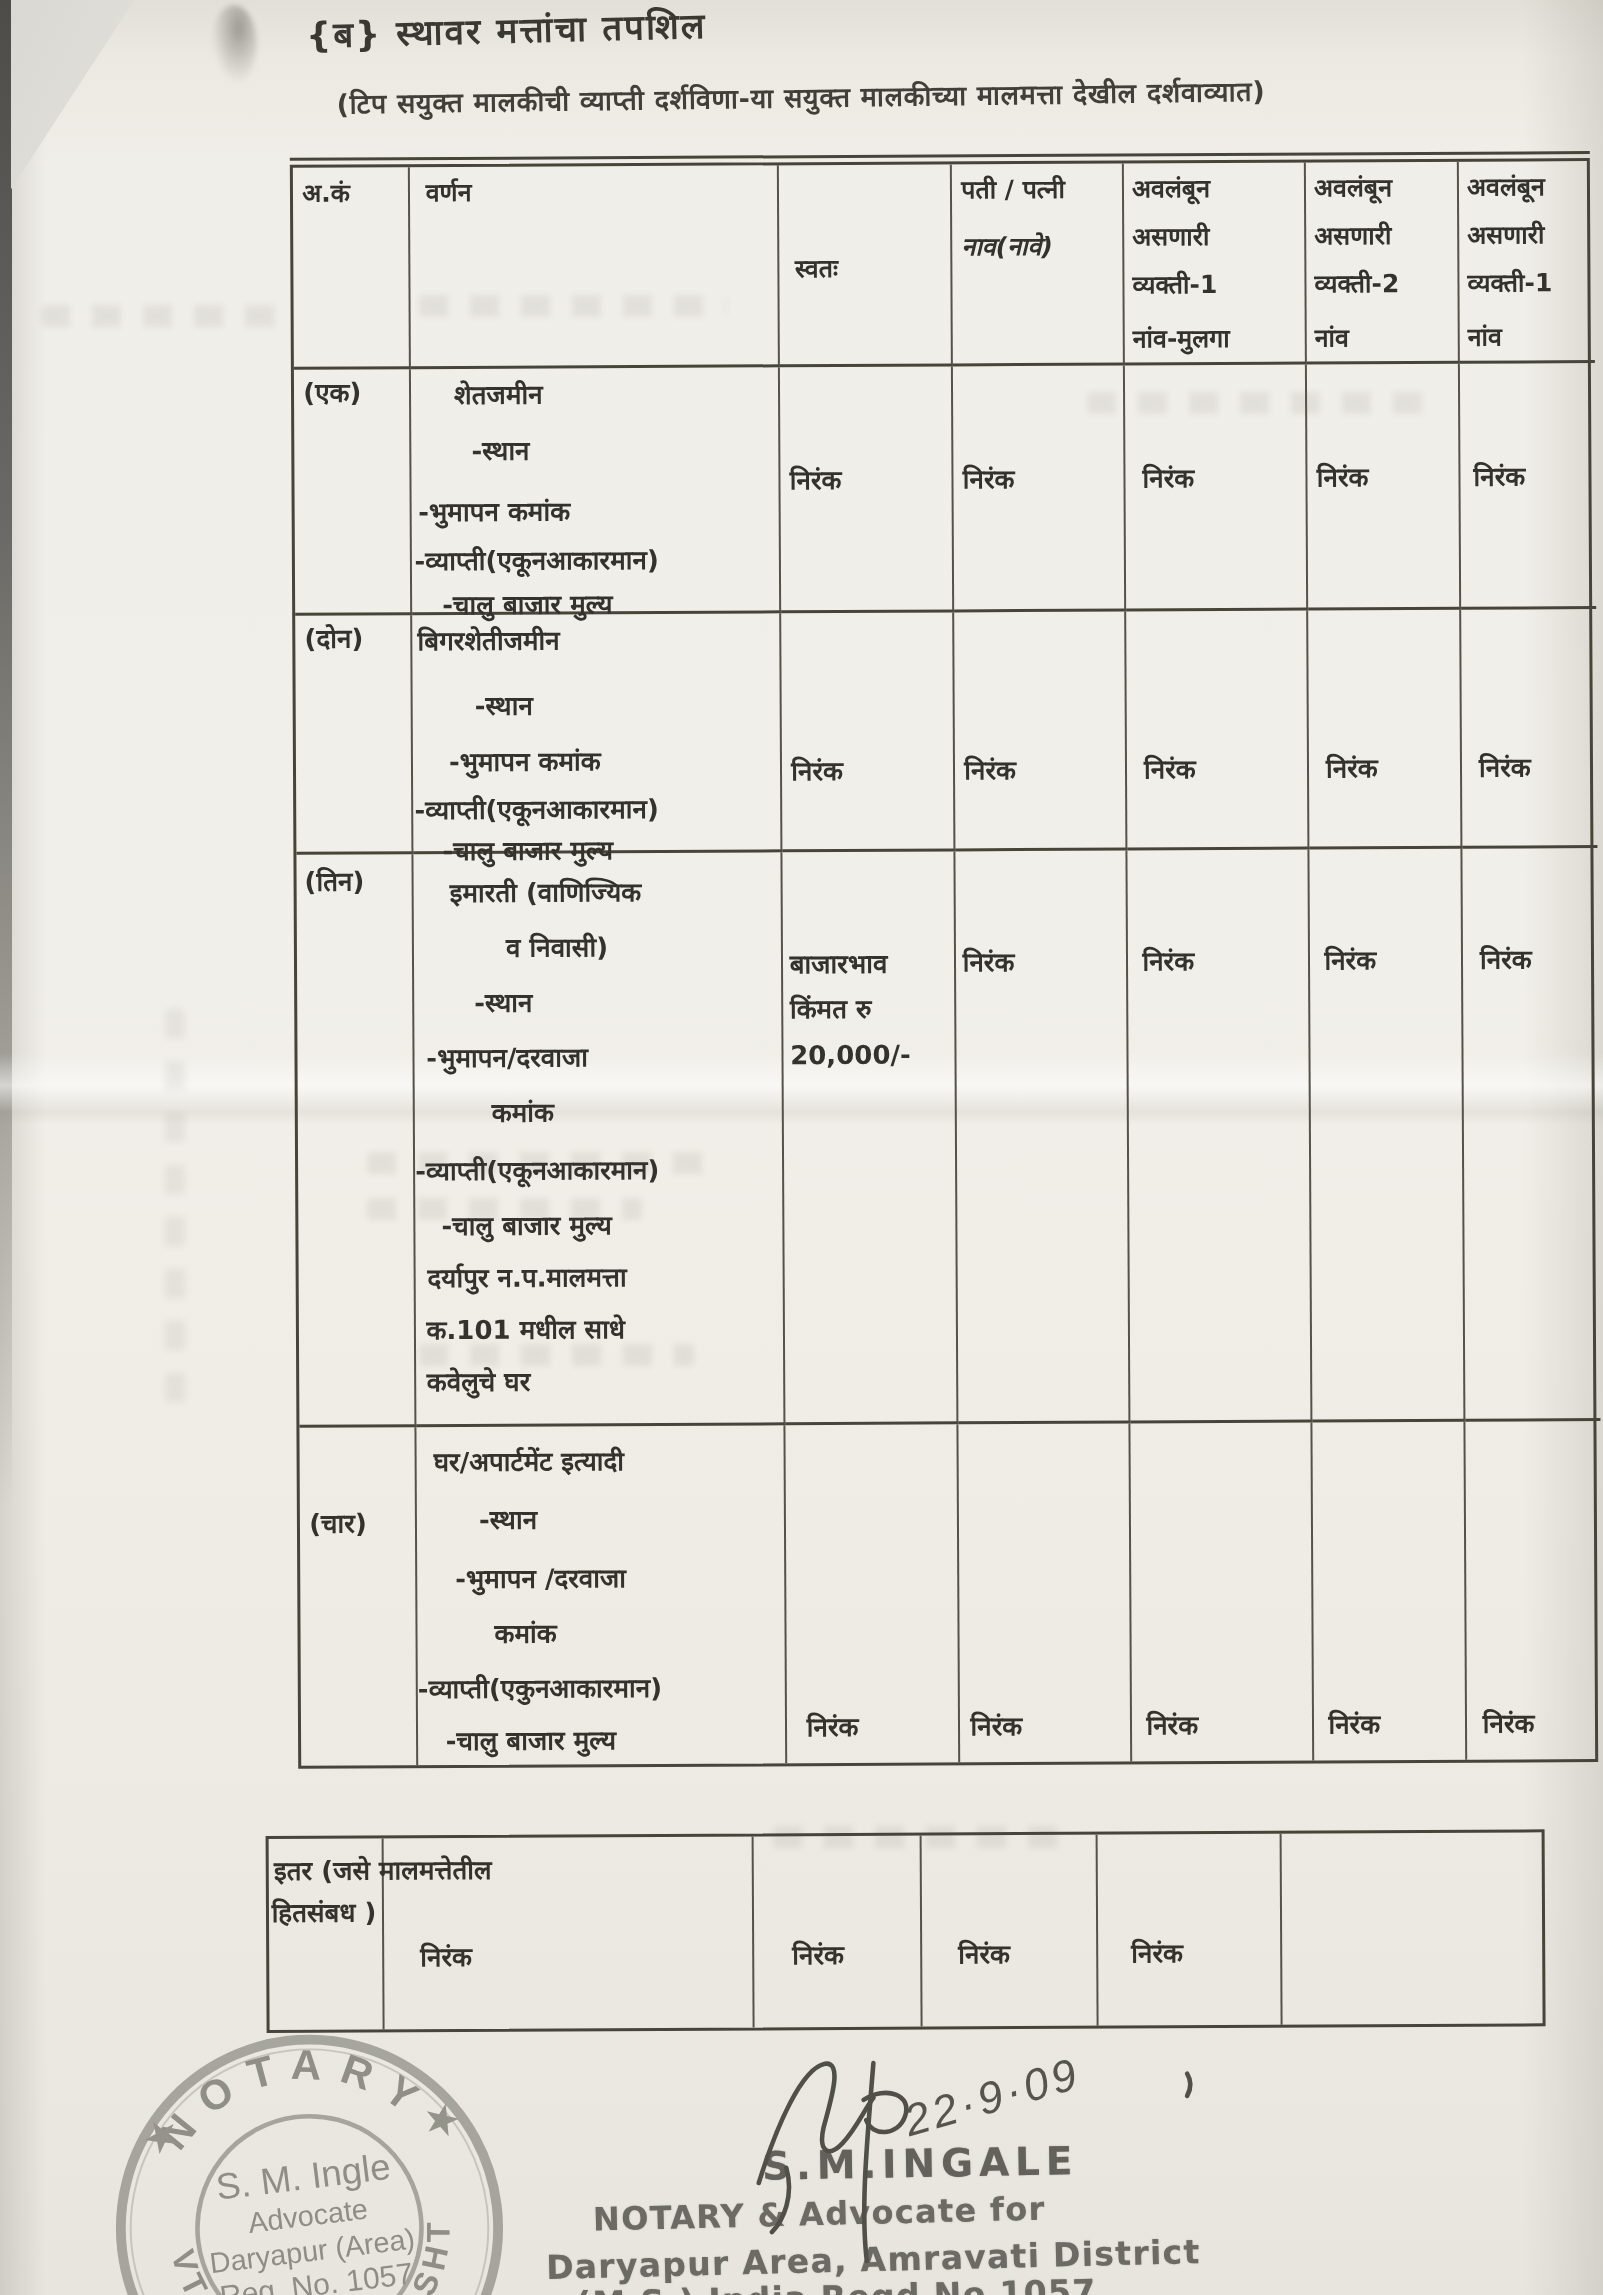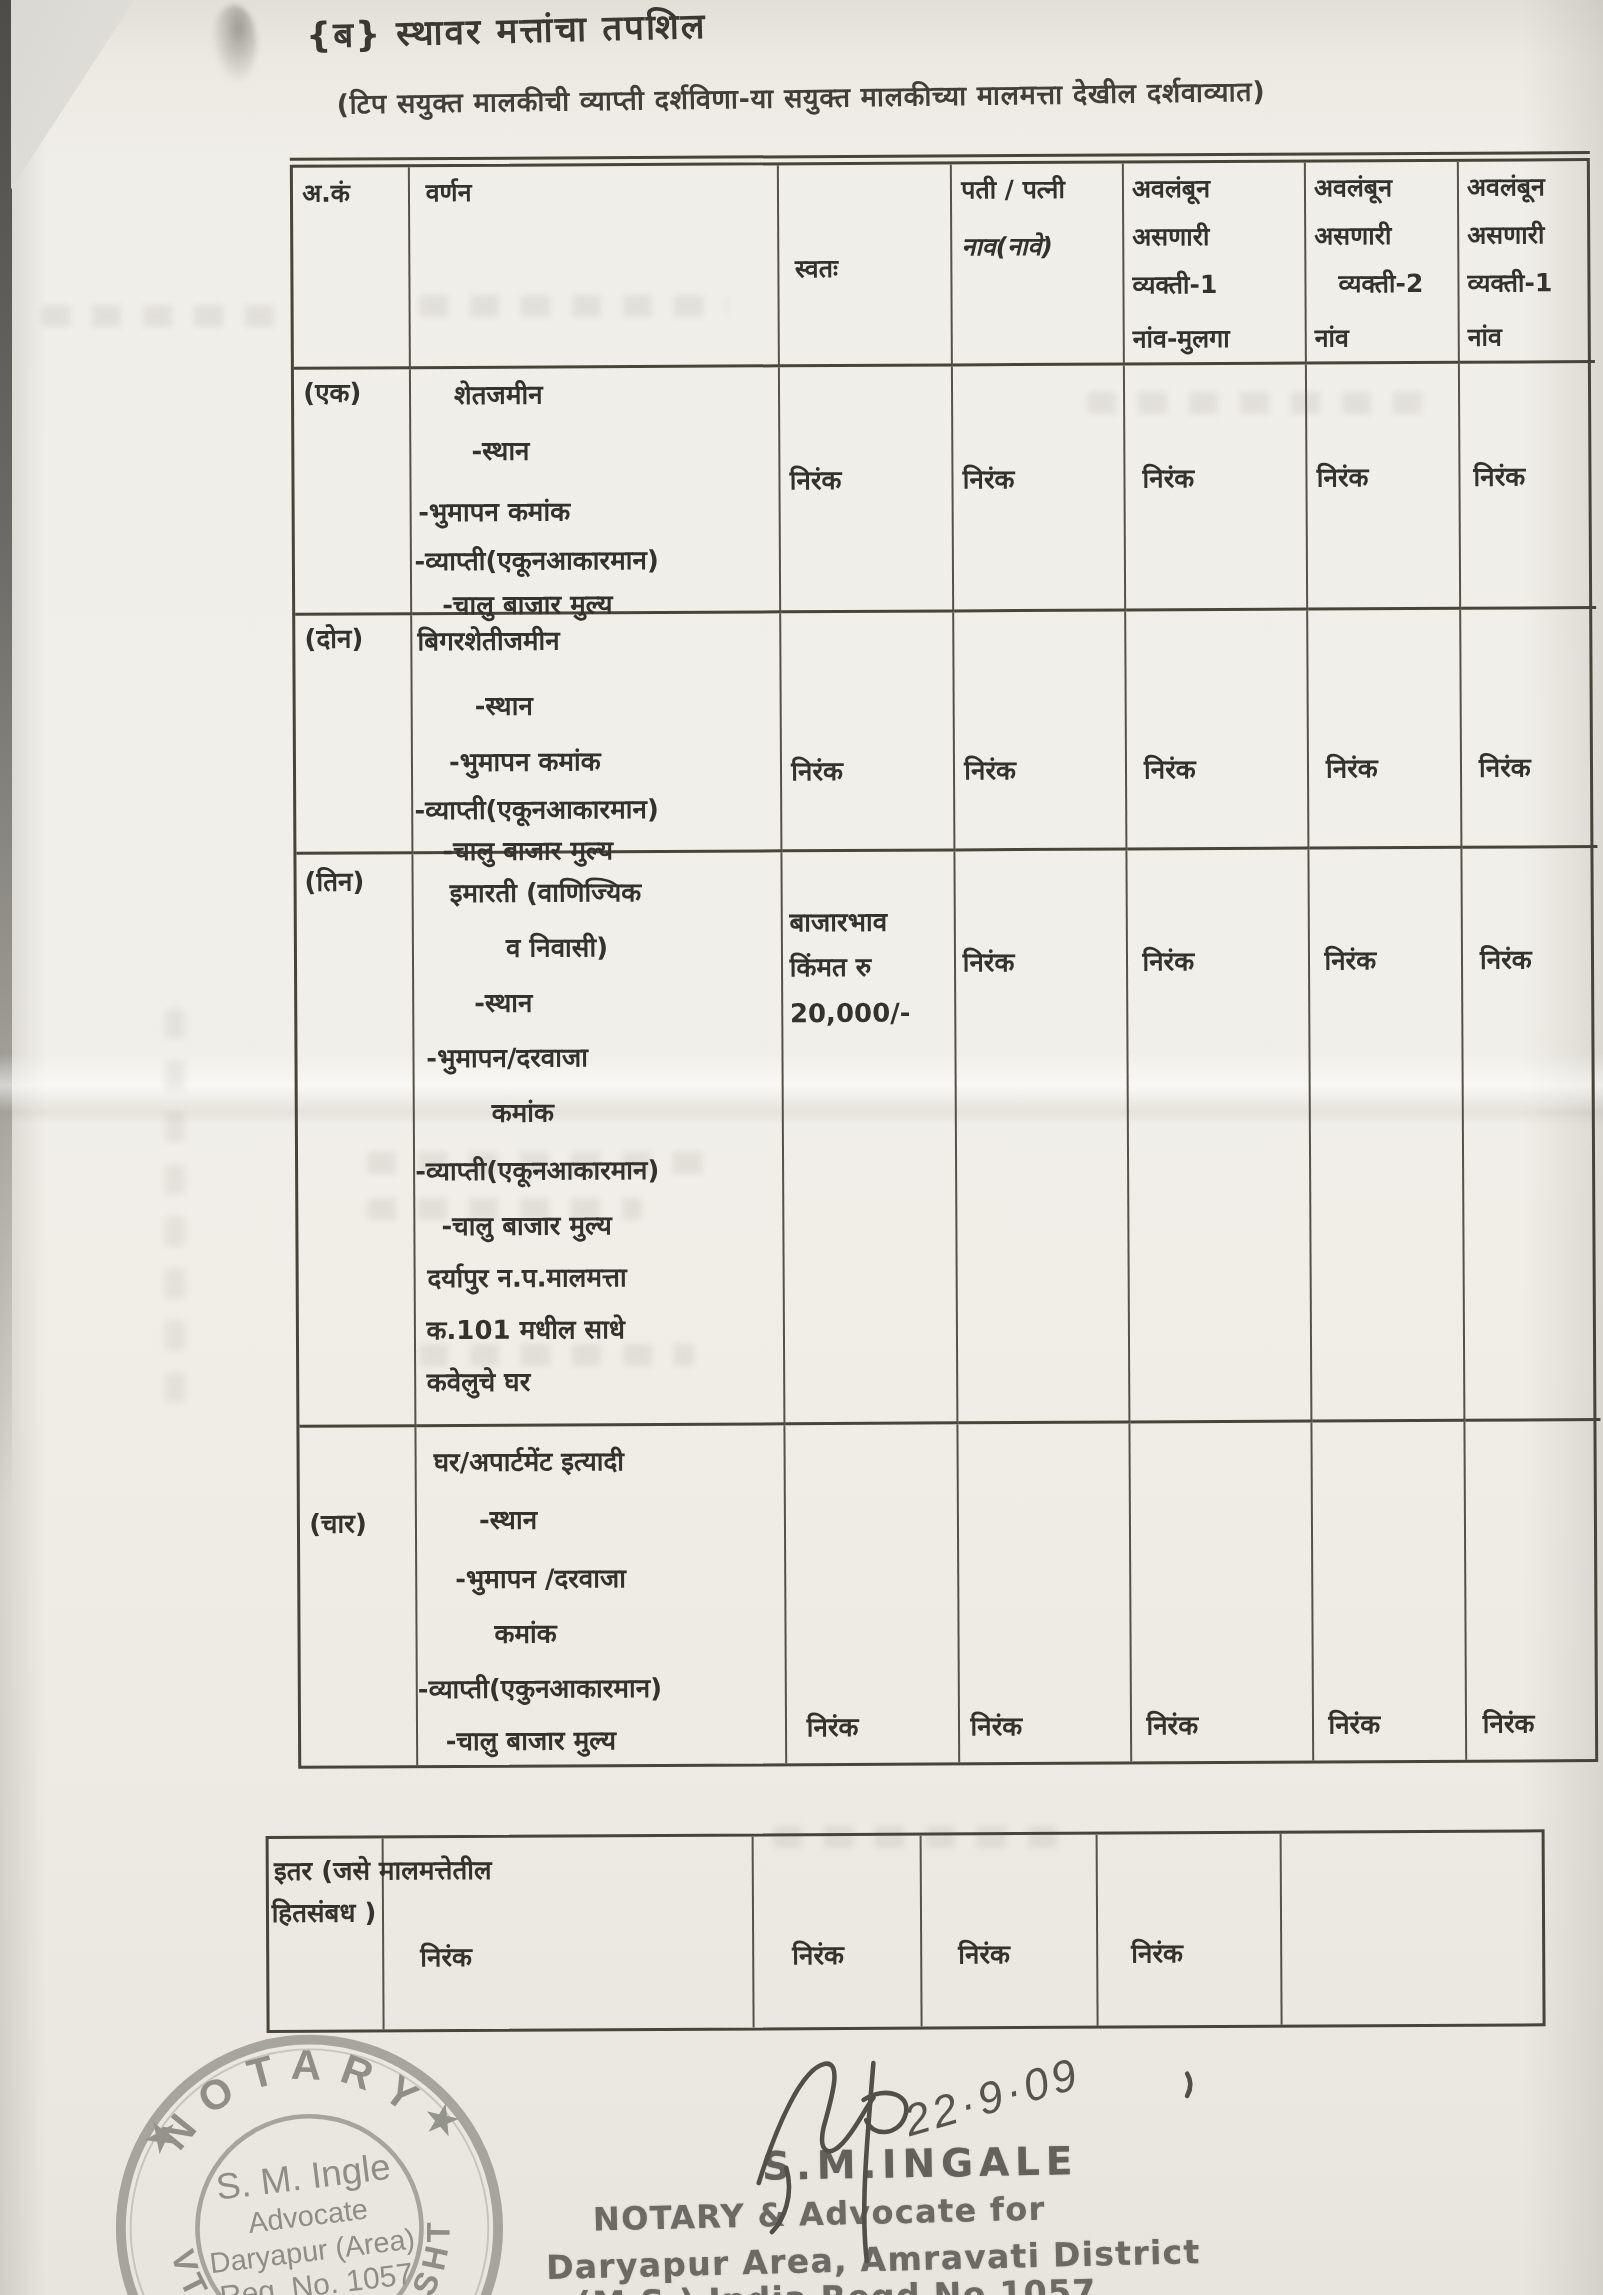--- a/index.html
+++ b/index.html
@@ -30,21 +30,21 @@
     border:3.3px solid #474439;display:grid;box-sizing:border-box;
     grid-template-columns:117px 369px 173px 172px 182px 153px 135px;
     grid-template-rows:202px 246px 239px 573px auto;}
   .mtable::before{content:"";position:absolute;left:-3.3px;right:-3.3px;top:-10.5px;border-top:3.9px solid #474439;}
   .cell{border-right:2px solid #55524a;border-bottom:3.3px solid #474439;position:relative;
     font-weight:700;color:#34322d;font-size:26px;line-height:31px;overflow:visible;box-sizing:border-box;}
   .cell.lc{border-right:none;}
   .cell.lr{border-bottom:none;}
   .hcell{font-size:25px;line-height:30px;display:flex;flex-direction:column;}
   .hline{display:block;}
-  .dline{display:block;white-space:nowrap;}
+  .dline{display:block;white-space:nowrap;margin-top:42px;}
   .nirank{display:block;white-space:nowrap;}
 
   .btable{position:absolute;left:257px;top:1836px;width:1279px;height:197px;
     border:3.3px solid #474439;display:grid;box-sizing:border-box;
     grid-template-columns:115px 370px 168px 176px 184px 153px auto;grid-template-rows:1fr;}
   .btable .cell{border-bottom:none;}
 
   .ink{position:absolute;color:#6b6a64;font-weight:700;letter-spacing:1.3px;white-space:nowrap;
     text-shadow:0 0 1.3px rgba(107,106,100,.55);}
   .ink-name{left:762px;top:2141px;font-size:39px;letter-spacing:5.9px;transform:rotate(-1deg);color:#62615c;}
@@ -101,21 +101,21 @@
       </div>
       <div class="cell hcell" style="padding:10.5px 0 7.9px 7.9px;">
         <span class="hline">अवलंबून</span>
         <span class="hline" style="margin-top:18.3px;">असणारी</span>
         <span class="hline" style="margin-top:18.3px;">व्यक्ती-1</span>
         <span class="hline" style="margin-top:auto;">नांव-मुलगा</span>
       </div>
       <div class="cell hcell" style="padding:10.5px 0 7.9px 7.9px;">
         <span class="hline">अवलंबून</span>
         <span class="hline" style="margin-top:18.3px;">असणारी</span>
-        <span class="hline" style="margin-top:18.3px;margin-left:24px;">व्यक्ती-2</span>
+        <span class="hline" style="margin-top:18.3px;">व्यक्ती-2</span>
         <span class="hline" style="margin-top:auto;">नांव</span>
       </div>
       <div class="cell hcell lc" style="padding:10.5px 0 7.9px 7.9px;">
         <span class="hline">अवलंबून</span>
         <span class="hline" style="margin-top:18.3px;">असणारी</span>
         <span class="hline" style="margin-top:18.3px;">व्यक्ती-1</span>
         <span class="hline" style="margin-top:auto;">नांव</span>
       </div>
 
       <div class="cell" style="padding:7.9px 0 0 9.2px;">

